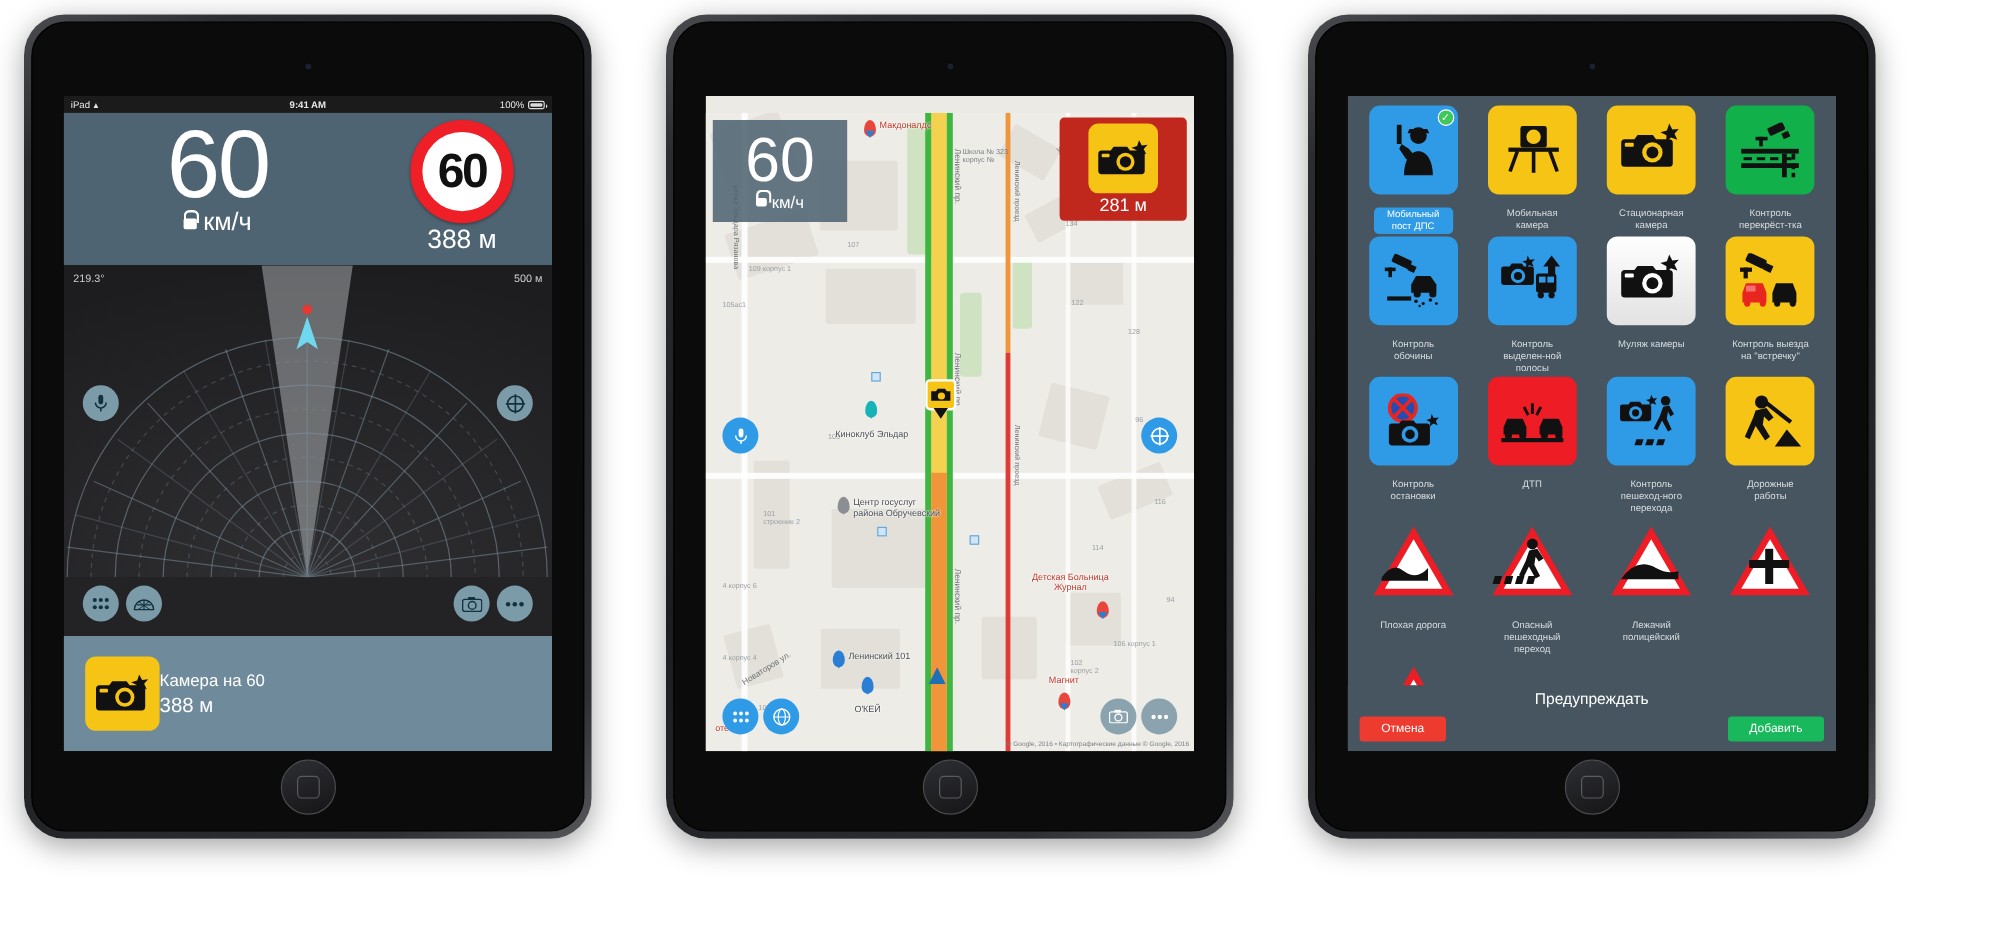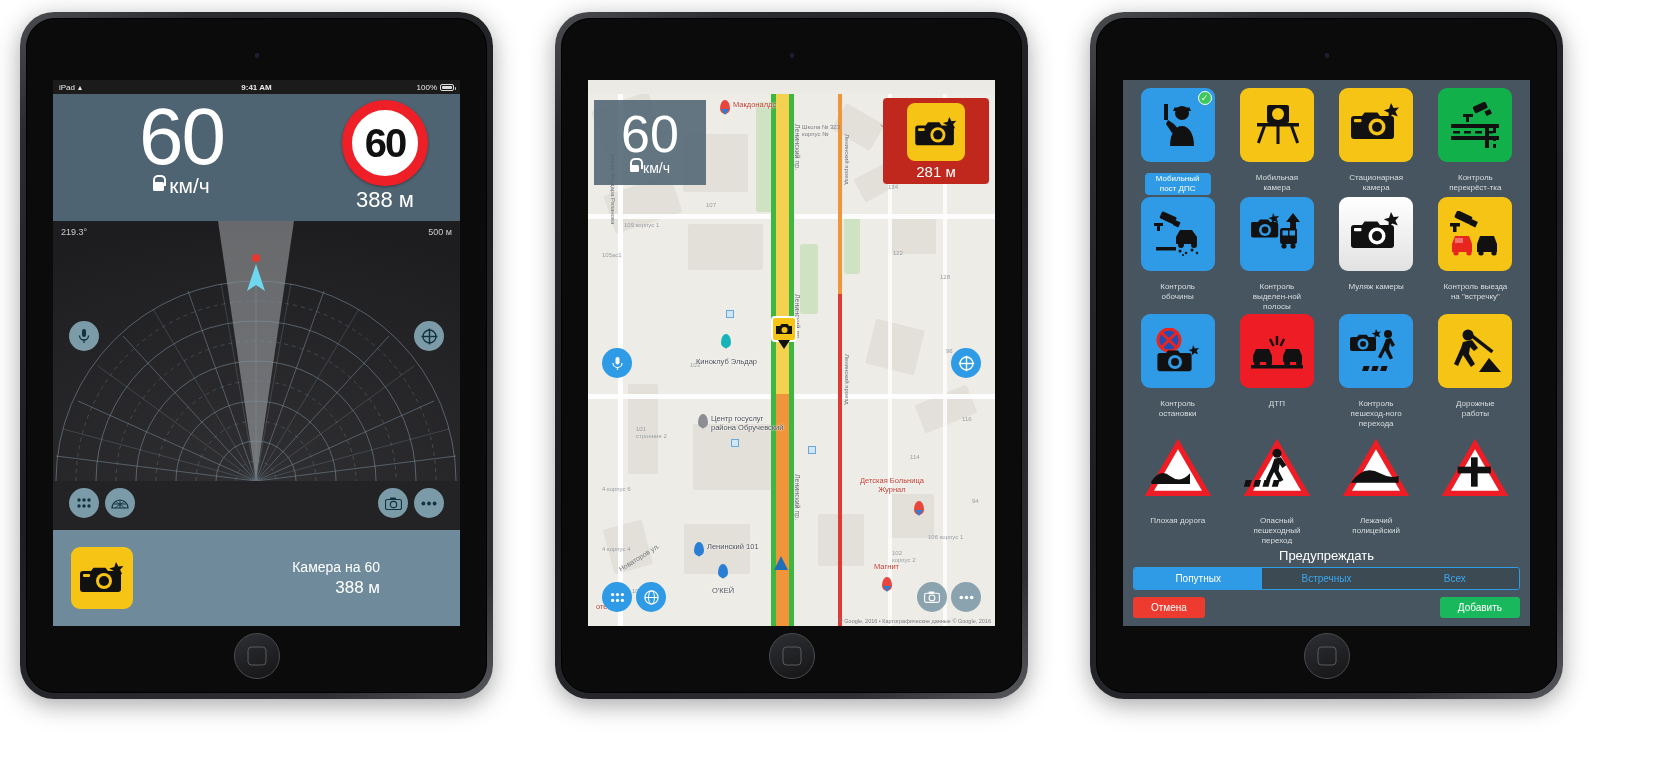--- a/index.html
+++ b/index.html
@@ -84,21 +84,21 @@
   }
   .s1-bottom{
     flex:0 0 96px; background:#6f8b9b; position:relative;
     display:flex; align-items:center;
   }
   .alert-ico{
     width:62px;height:62px;border-radius:9px;background:#f6c414;
     margin-left:18px; display:flex;align-items:center;justify-content:center;
     flex:0 0 auto;
   }
-  .alert-txt{ flex:1; text-align:right; color:#fff; padding-right:80px;}
+  .alert-txt{ flex:1; text-align:left; color:#fff; padding-right:42px;}
   .alert-title{font-size:14px;}
   .alert-sub{font-size:17px;margin-top:3px;}
 
   
   .s2{position:absolute;inset:0;background:#eceae5;}
   .map{position:absolute;left:0;top:14px;right:0;bottom:0;overflow:hidden;background:#eeece7;}
   .m-blk{position:absolute;background:#e3e0da;border-radius:2px;}
   .m-green{position:absolute;background:#cfe3c2;border-radius:3px;}
   .m-road{position:absolute;background:#ffffff;}
   .m-hi{position:absolute;}
@@ -828,25 +828,20 @@
                     <path d="M32 38 l-2-22 h5 l4 22z" fill="#111"></path>
       </svg>
                 </div>
                 <div class="cell-lbl"></div>
               </div>
             </div>
         </div>
 
         <div class="s3-foot">
           <div class="warn-title">Предупреждать</div>
-          <div class="seg" id="seg-control">
-              <div class="on">Попутных</div>
-              <div class="">Встречных</div>
-              <div class="">Всех</div>
-            </div>
           <div class="foot-btns">
             <div class="fbtn cancel">Отмена</div>
             <div class="fbtn add">Добавить</div>
           </div>
         </div>
       </div>
     </div>
   </div>
 
 </div>

